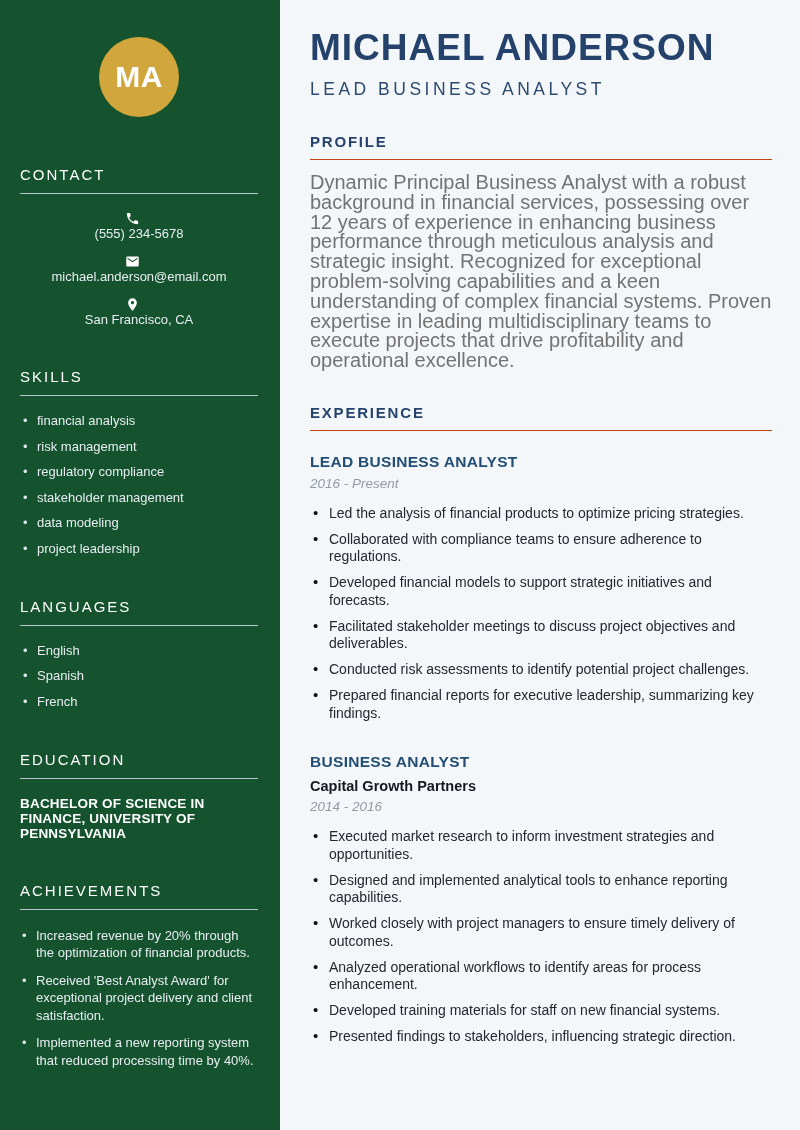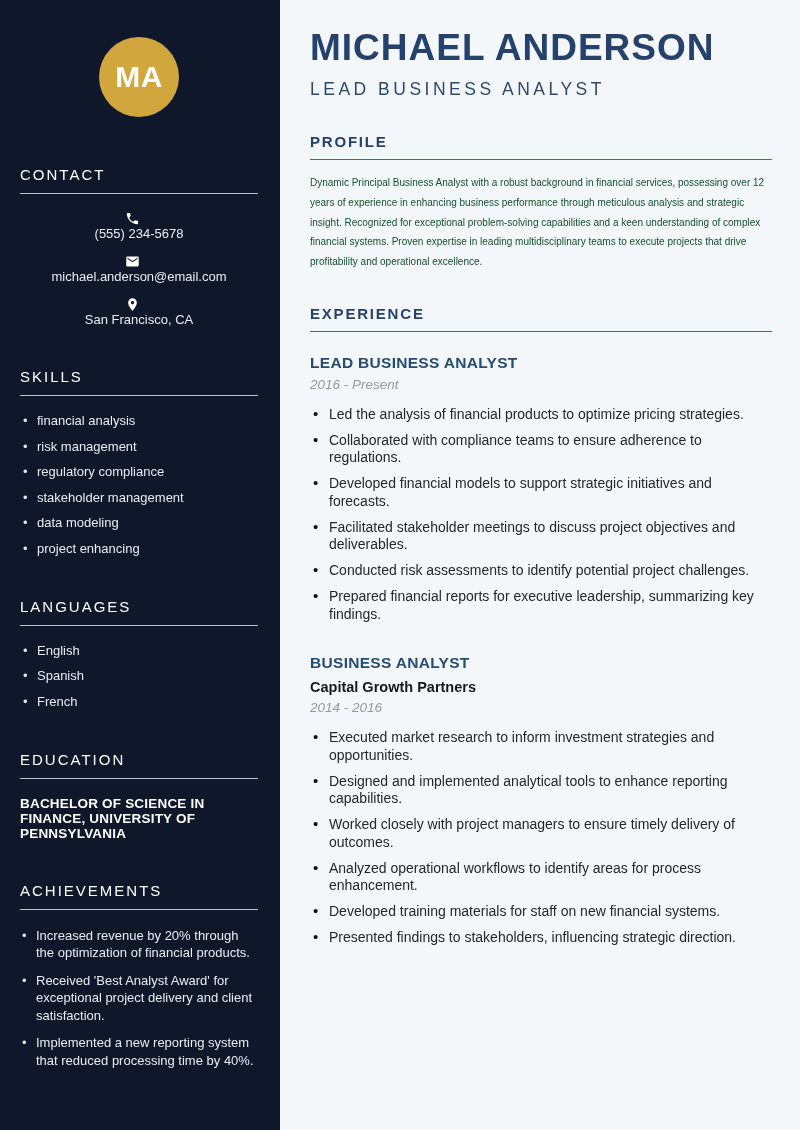--- a/index.html
+++ b/index.html
@@ -7,21 +7,21 @@
   body {
     width: 800px; height: 1130px;
     font-family: "Liberation Sans", sans-serif;
     background: #f4f7f9;
   }
   .page { display: flex; width: 800px; height: 1130px; }
 
   
   .sidebar {
     width: 280px; flex: 0 0 280px;
-    background: #0f172a;
+    background: #14532d;
     color: #e7edf3;
     padding: 37px 22px 20px 20px;
     overflow: hidden;
   }
   .avatar {
     width: 80px; height: 80px; border-radius: 50%;
     background: #d1a63c; color: #ffffff;
     display: flex; align-items: center; justify-content: center;
     font-size: 30px; font-weight: bold; letter-spacing: 0.5px;
     margin: 0 auto 49px auto;
@@ -60,22 +60,22 @@
   .subtitle {
     margin: 10px 0 0 0; color: #2c4a6e;
     font-size: 17.5px; font-weight: 500; letter-spacing: 3.5px;
   }
   .main-heading {
     margin: 33px 0 0 0; color: #24426b;
     font-size: 15px; font-weight: bold; letter-spacing: 1.8px;
     padding-bottom: 9px; border-bottom: 1px solid #c2410c;
   }
   .profile-text {
-    margin: 13px 0 8px 0; color: #14532d;
-    font-size: 10px; line-height: 19.8px;
+    margin: 13px 0 8px 0; color: #737373;
+    font-size: 20px; line-height: 19.8px;
   }
   .job { margin-top: 22px; }
   .job + .job { margin-top: 31px; }
   .job-title { margin: 0; color: #234d74; font-size: 15.5px; font-weight: bold; letter-spacing: 0.3px; }
   .job-company { margin: 7px 0 0 0; color: #15191d; font-size: 14.5px; font-weight: bold; }
   .job-dates { margin: 5px 0 0 0; color: #959ba4; font-size: 13.5px; font-style: italic; }
   .job-bullets { list-style: none; margin: 14px 0 0 0; padding: 0; color: #24282d; font-size: 14px; }
   .job-bullets li { position: relative; padding-left: 19px; margin-bottom: 8.5px; line-height: 17.5px; }
   .job-bullets li::before { content: "•"; position: absolute; left: 3px; top: -1px; color: #111; font-size: 15px; }
 </style>
@@ -121,21 +121,21 @@
 
     <section class="side-section">
       <h2 class="side-heading">SKILLS</h2>
       <hr class="side-rule">
       <ul class="side-list">
         <li>financial analysis</li>
         <li>risk management</li>
         <li>regulatory compliance</li>
         <li>stakeholder management</li>
         <li>data modeling</li>
-        <li>project enhancing</li>
+        <li>project leadership</li>
       </ul>
     </section>
 
     <section class="side-section">
       <h2 class="side-heading">LANGUAGES</h2>
       <hr class="side-rule">
       <ul class="side-list">
         <li>English</li>
         <li>Spanish</li>
         <li>French</li>

